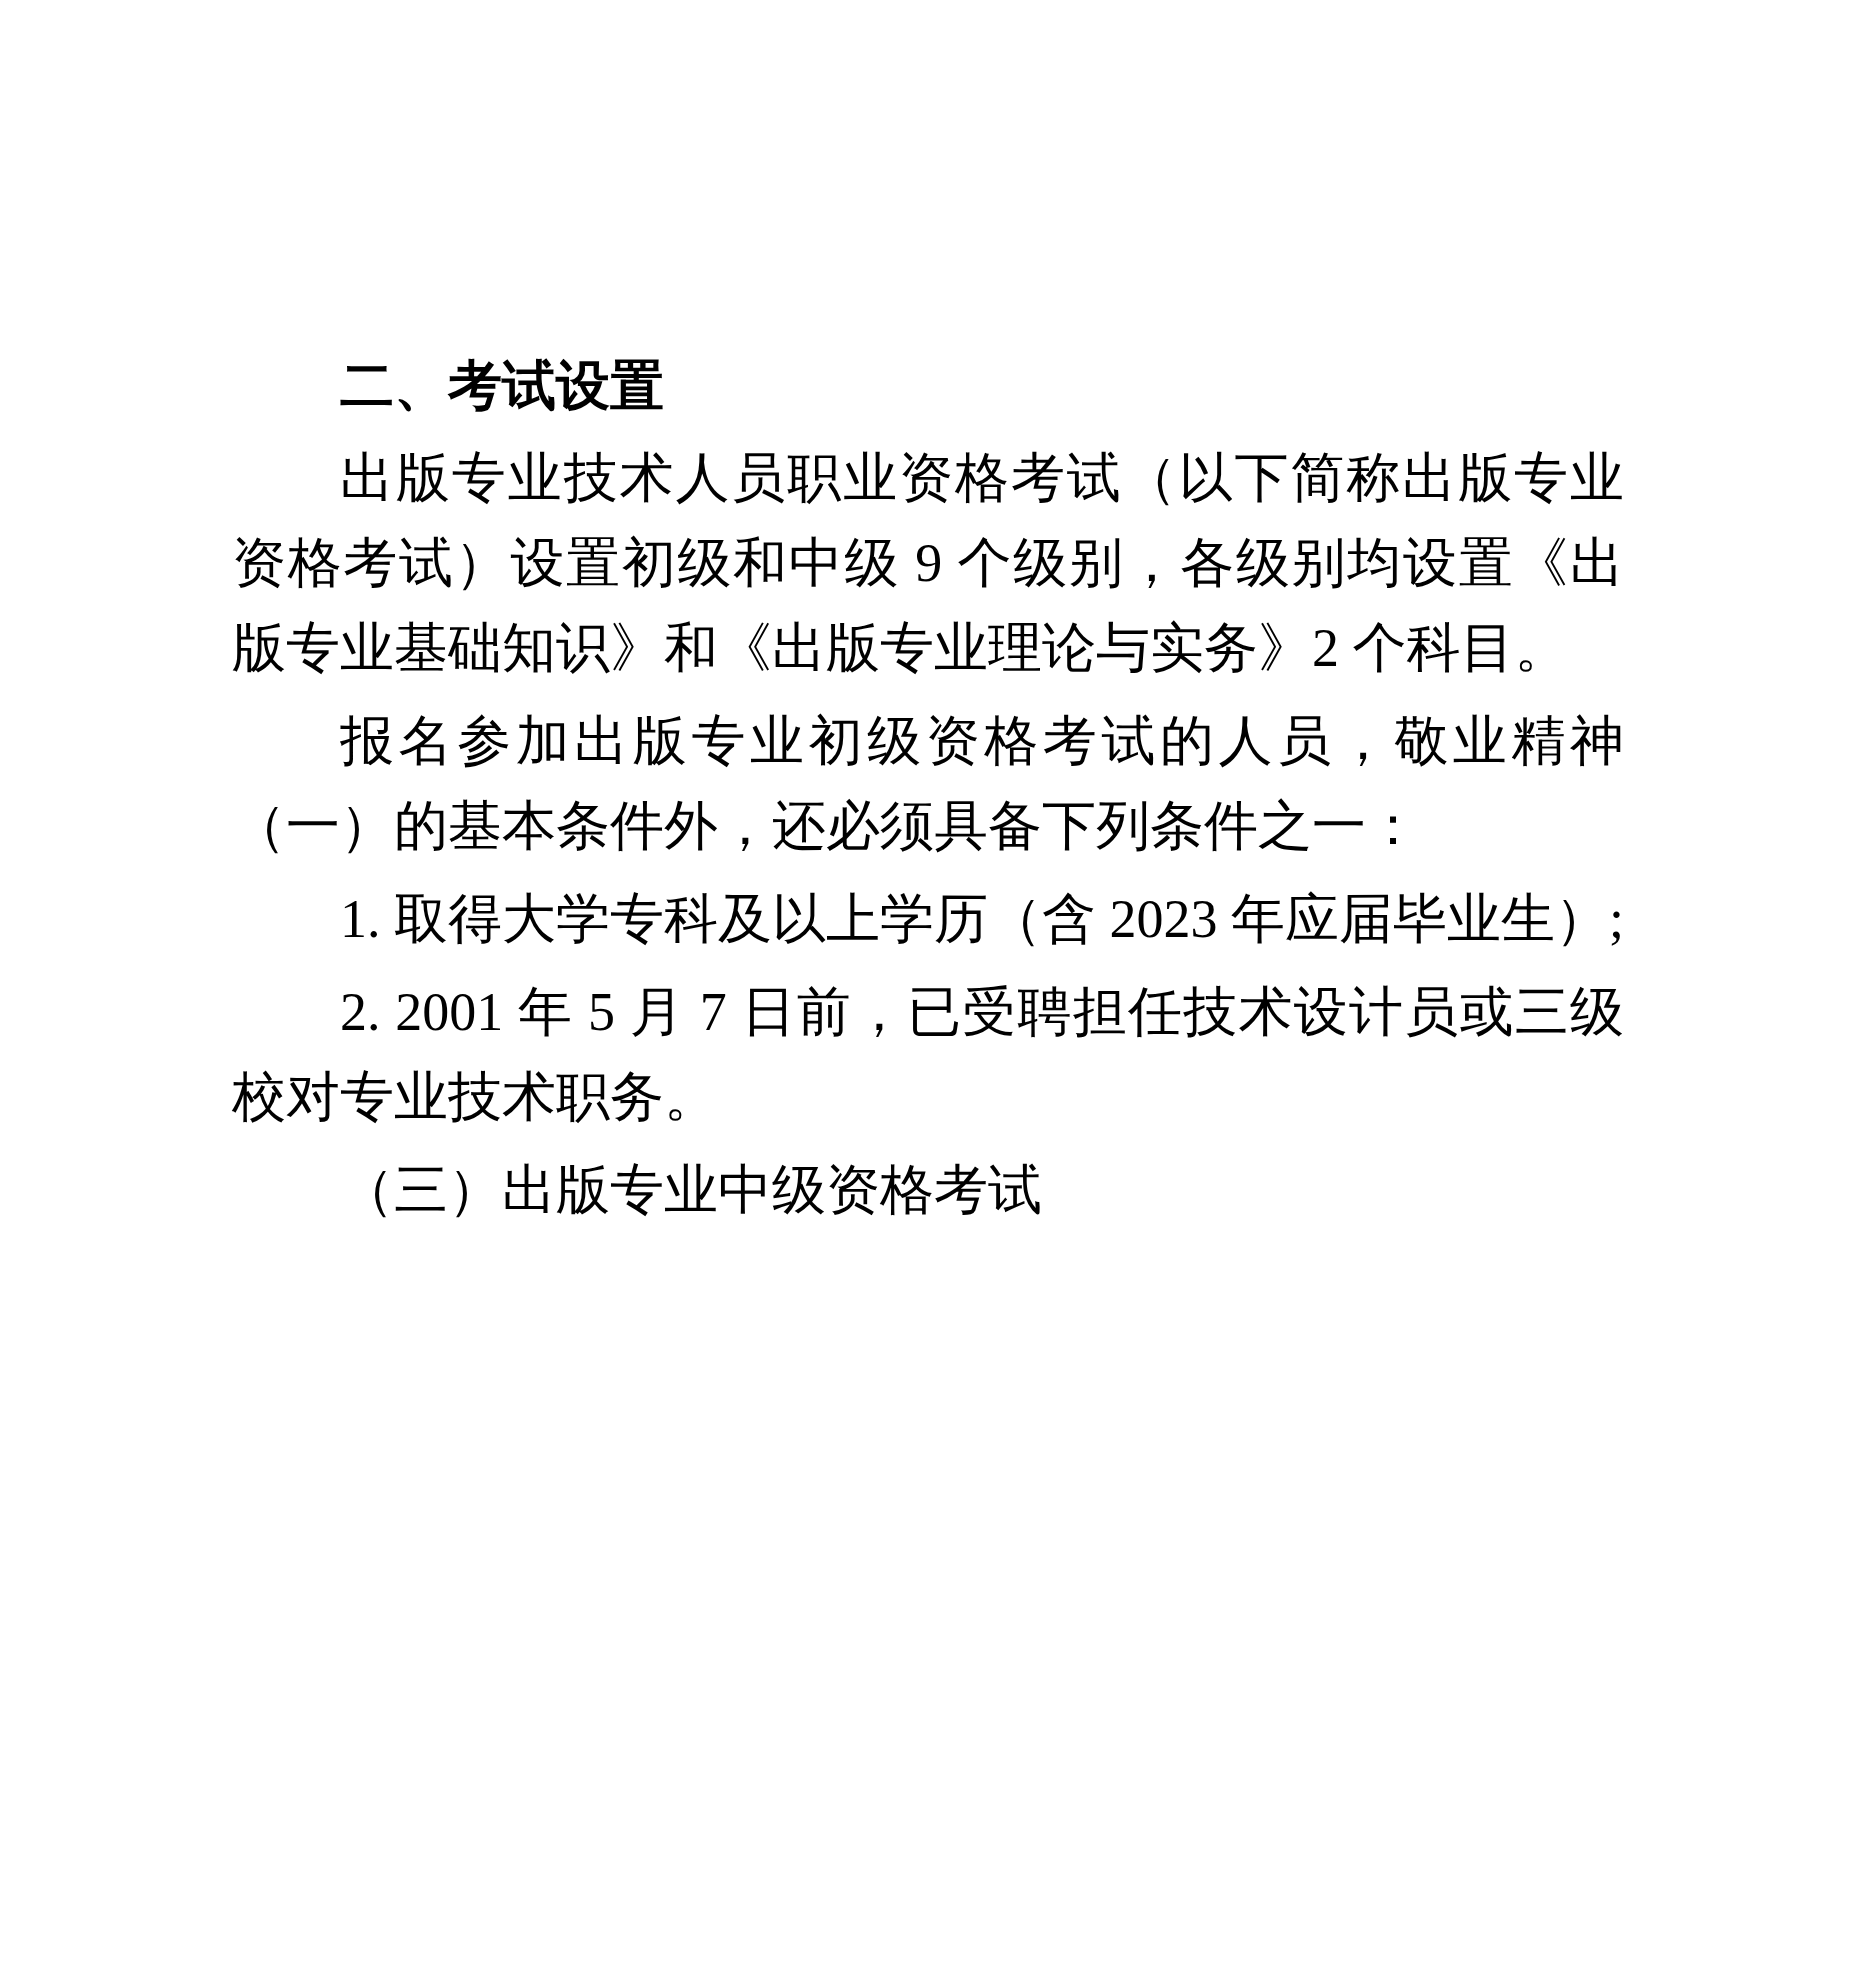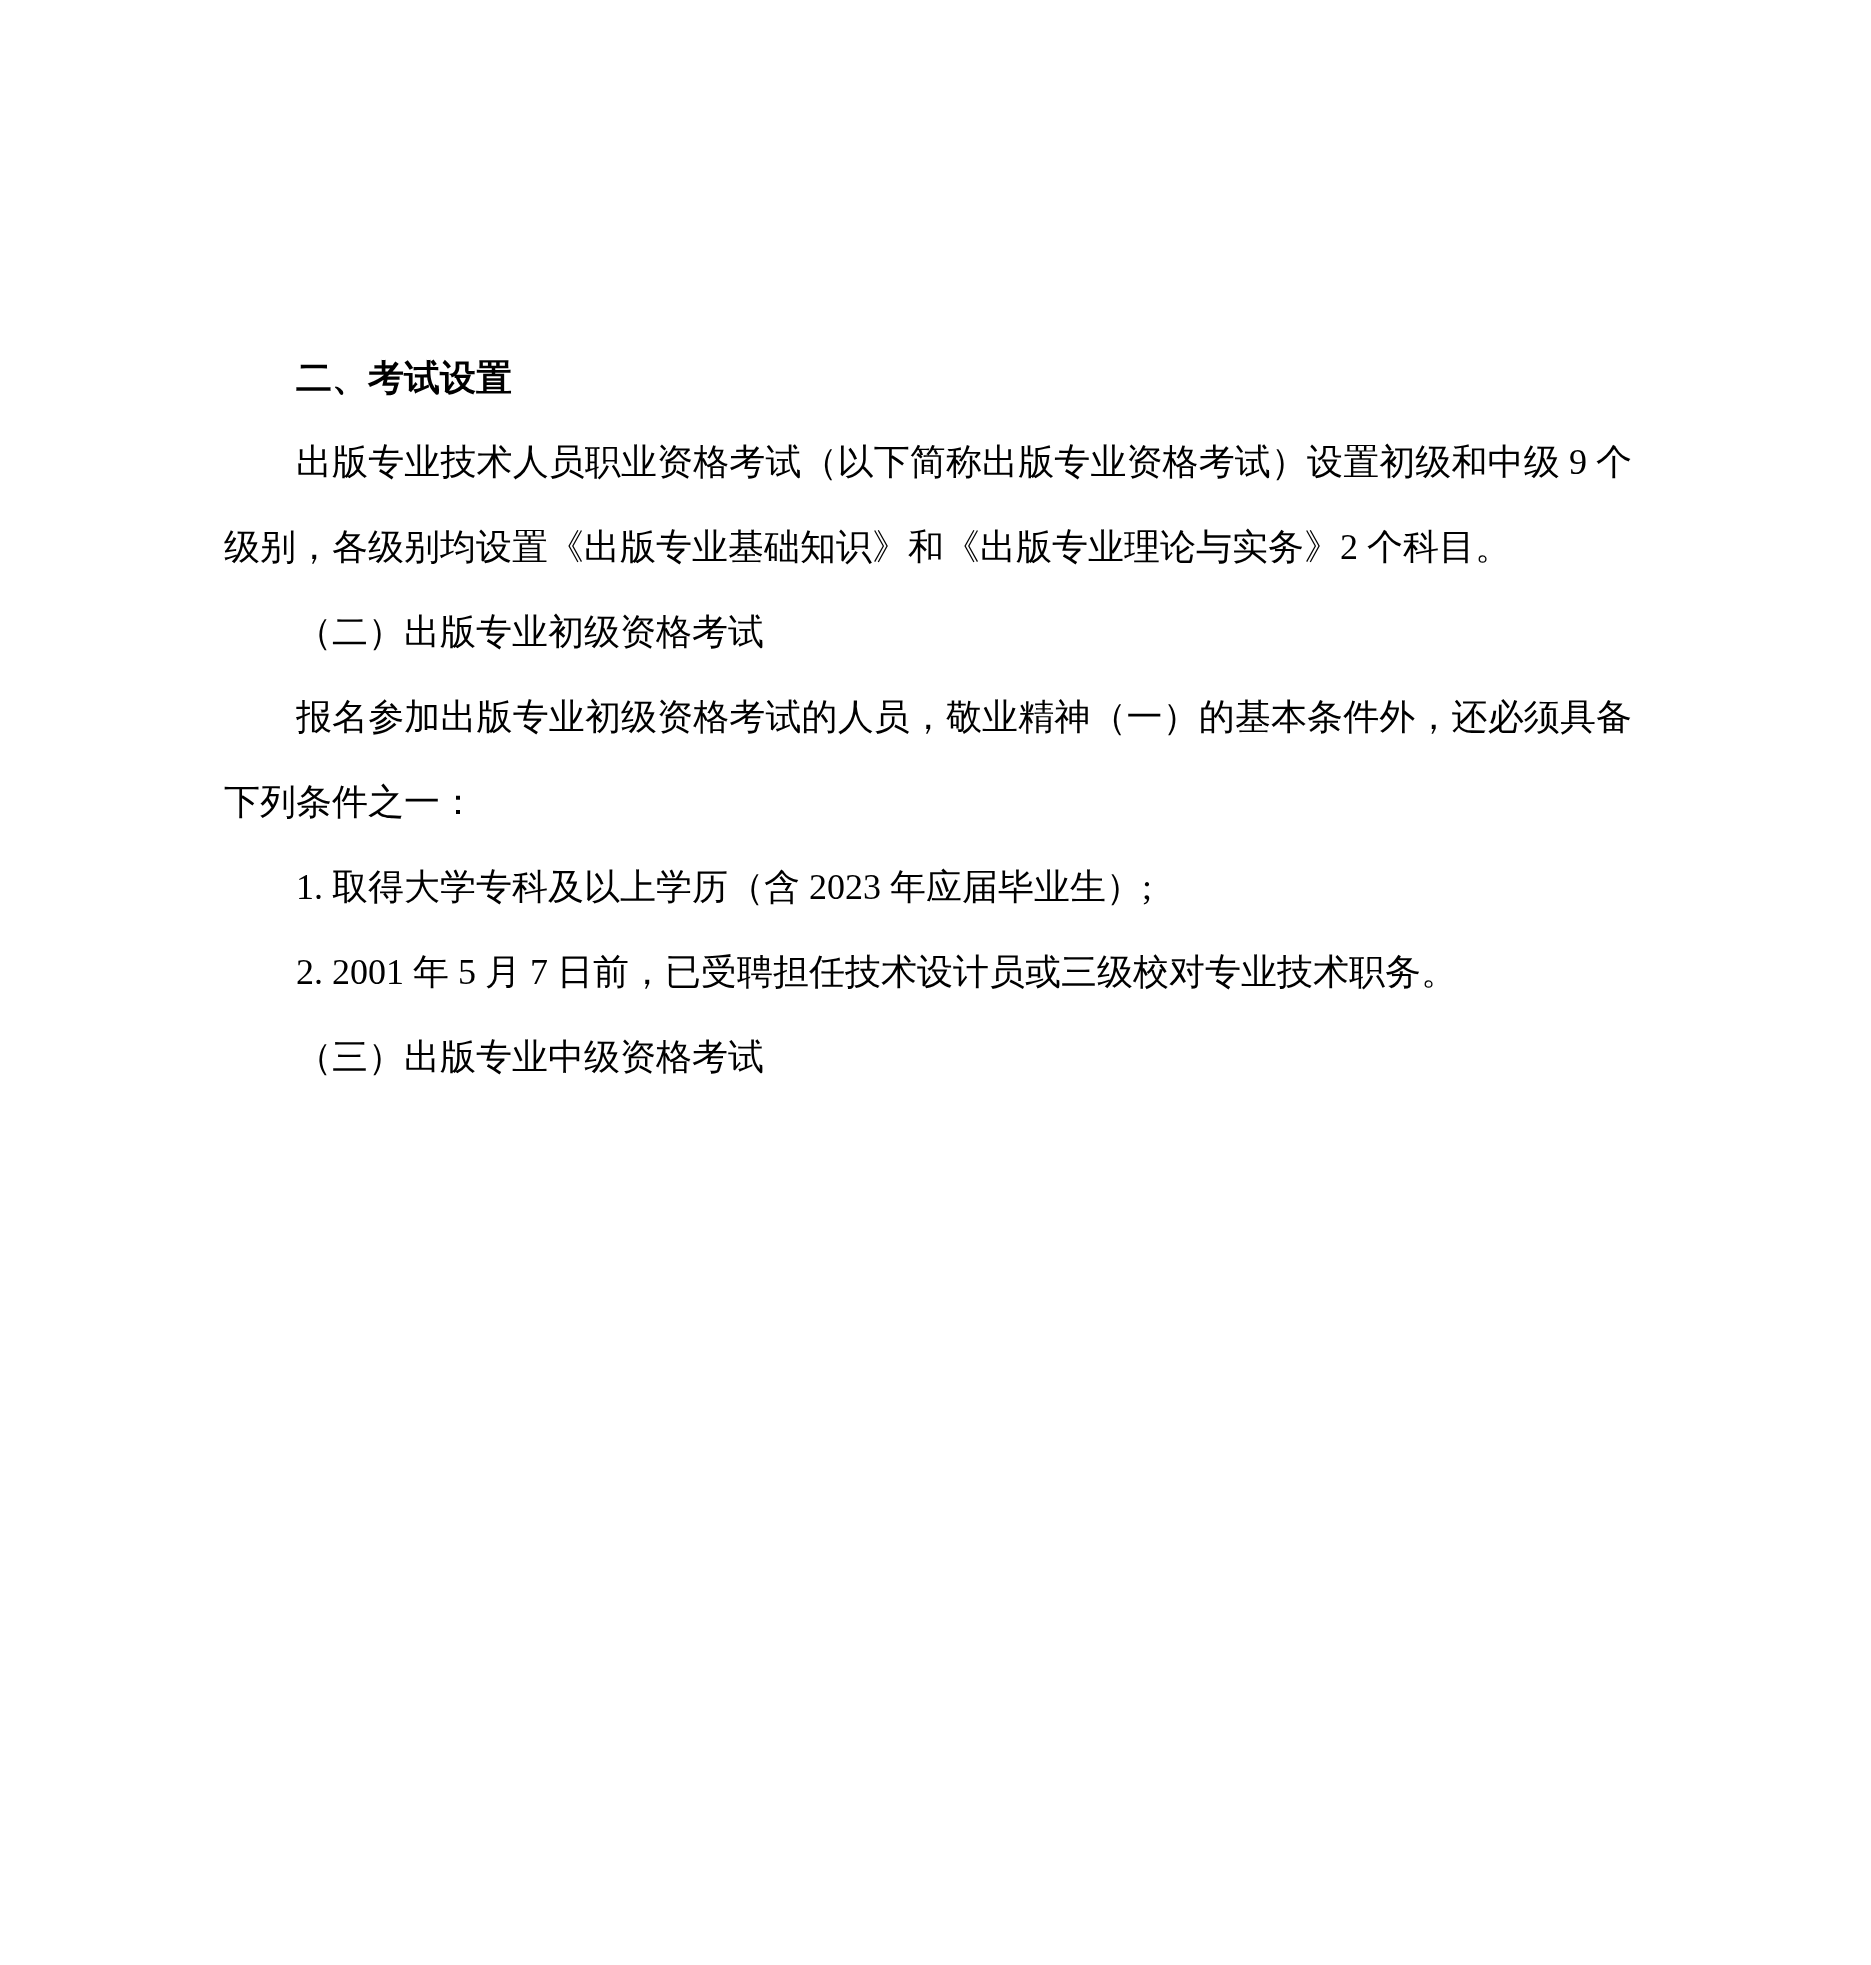--- a/index.html
+++ b/index.html
@@ -15,23 +15,23 @@
     color: #000000;
     overflow: hidden;
   }
   .content {
     position: absolute;
     left: 224px;
     top: 335px;
     width: 1408px;
   }
   .content > * {
-    margin: 0;
+    margin: 8px;
     padding: 0;
-    font-size: 36px;
+    font-size: 54px;
     line-height: 85px;
     text-indent: 2em;
     text-align: justify;
     font-weight: normal;
     letter-spacing: 0;
   }
   
   .h1 {
     font-family: "Liberation Sans", "DejaVu Sans", sans-serif;
     font-weight: 700;
@@ -45,21 +45,20 @@
     font-family: "Liberation Serif", "DejaVu Serif", serif;
   }
 </style>
 </head>
 <body>
 
 <div class="page">
   <main class="content">
     <h2 class="h1">二、考试设置</h2>
     <p class="para">出版专业技术人员职业资格考试（以下简称出版专业资格考试）设置初级和中级 9 个级别，各级别均设置《出版专业基础知识》和《出版专业理论与实务》2 个科目。</p>
-    <h3 class="h2">（二）出版专业初级资格考试</h3>
     <p class="para">报名参加出版专业初级资格考试的人员，敬业精神（一）的基本条件外，还必须具备下列条件之一：</p>
     <p class="para">1. 取得大学专科及以上学历（含 2023 年应届毕业生）;</p>
     <p class="para">2. 2001 年 5 月 7 日前，已受聘担任技术设计员或三级校对专业技术职务。</p>
     <h3 class="h2">（三）出版专业中级资格考试</h3>
 
   </main>
 
 </div>
 
 

